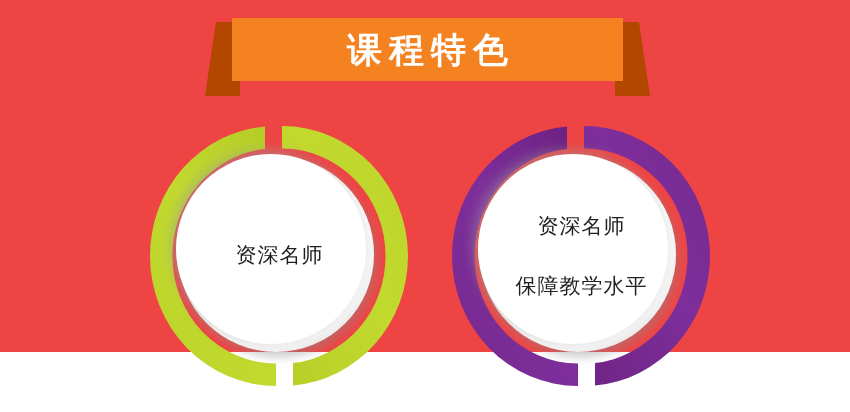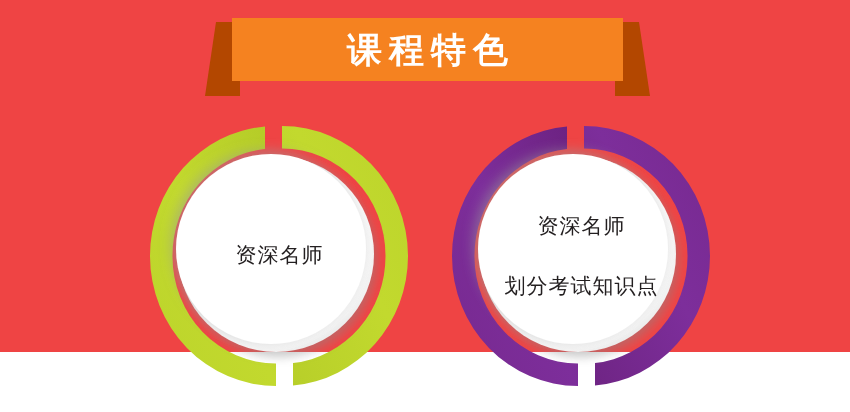--- a/index.html
+++ b/index.html
@@ -202,17 +202,17 @@
                L 120 31
                A 103.5 107 0 0 0 27.5 138
                A 103.5 107 0 0 0 131 245.5 Z" fill="url(#gPurpB)"></path>
 
       <circle class="innerDisc" cx="131" cy="136" r="98" fill="url(#innerPurp)" filter="url(#shadowP)"></circle>
       <circle cx="126" cy="131" r="95" fill="#ffffff" filter="url(#innerShadowP)"></circle>
     </svg>
 
     <div class="badge-text">
       <div class="badge-line l1">资深名师</div>
-      <div class="badge-line l2">划分考试知识点</div>
+      <div class="badge-line l2">保障教学水平</div>
     </div>
   </div>
 
 </div>
 
 </body></html>

